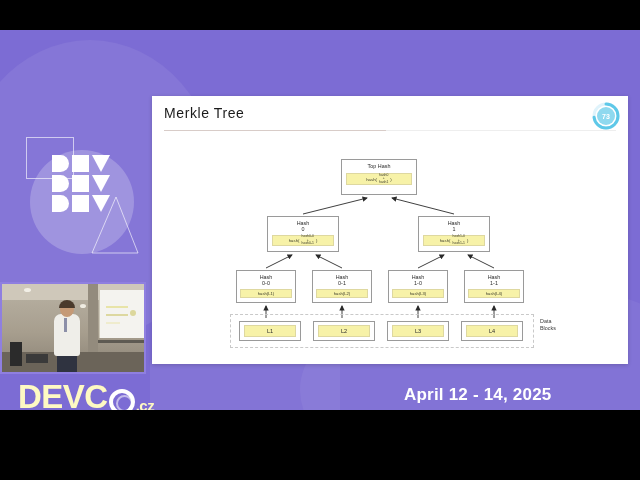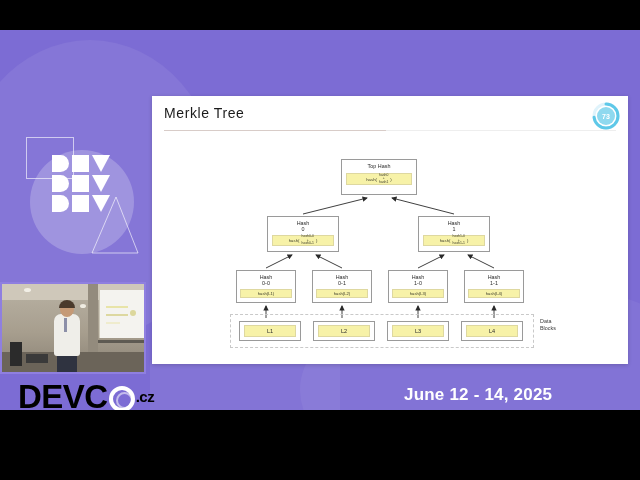--- a/index.html
+++ b/index.html
@@ -189,22 +189,22 @@
   }
   #webcam .lanyard { position: absolute; left: 62px; top: 34px; width: 3px; height: 14px; background: #8c8fa8; }
   #webcam .arm { position: absolute; left: 62px; top: 32px; width: 6px; height: 12px; background: #efeee9; border-radius: 3px; }
   #webcam .monitor { position: absolute; left: 8px; top: 58px; width: 12px; height: 24px; background: #2b2b2b; }
   #webcam .laptop { position: absolute; left: 24px; top: 70px; width: 22px; height: 9px; background: #3a3a3a; }
 
   
   #footer { position: absolute; left: 0; top: 342px; width: 640px; height: 68px; }
   #logo { position: absolute; left: 18px; top: 8px; }
   #logo .wordmark {
-    font-size: 33px; font-weight: bold; color: #000000;
-    letter-spacing: -0.5px; line-height: 1; display: flex; align-items: center;
+    font-size: 33px; font-weight: bold; color: #fef9c3;
+    letter-spacing: -0.5px; line-height: 1; display: flex; align-items: flex-end;
   }
   #logo .wordmark .cz { font-size: 15px; letter-spacing: -0.5px; }
   #logo .o-mark {
     display: inline-block; position: relative; width: 26px; height: 26px;
     border: 4px solid #fff; border-radius: 50%; margin: 0 1px;
     transform: translateY(2px);
   }
   #logo .o-mark::after {
     content: ""; position: absolute; left: 3px; top: 2px;
     width: 13px; height: 13px; border-radius: 50%;
@@ -394,20 +394,20 @@
     <div id="footer">
       <div id="logo">
         <div class="wordmark">
           <span>DEVC</span>
           <span class="o-mark"></span>
           <span class="cz">.cz</span>
         </div>
 
       </div>
       <div id="event">
-        <div class="line">June 12 - 14, 2025</div>
+        <div class="line">April 12 - 14, 2025</div>
         <div class="line">Brno, Czech Republic</div>
       </div>
     </div>
   </div>
 
   <div class="letterbox bottom"></div>
 </div>
 
 </body></html>

